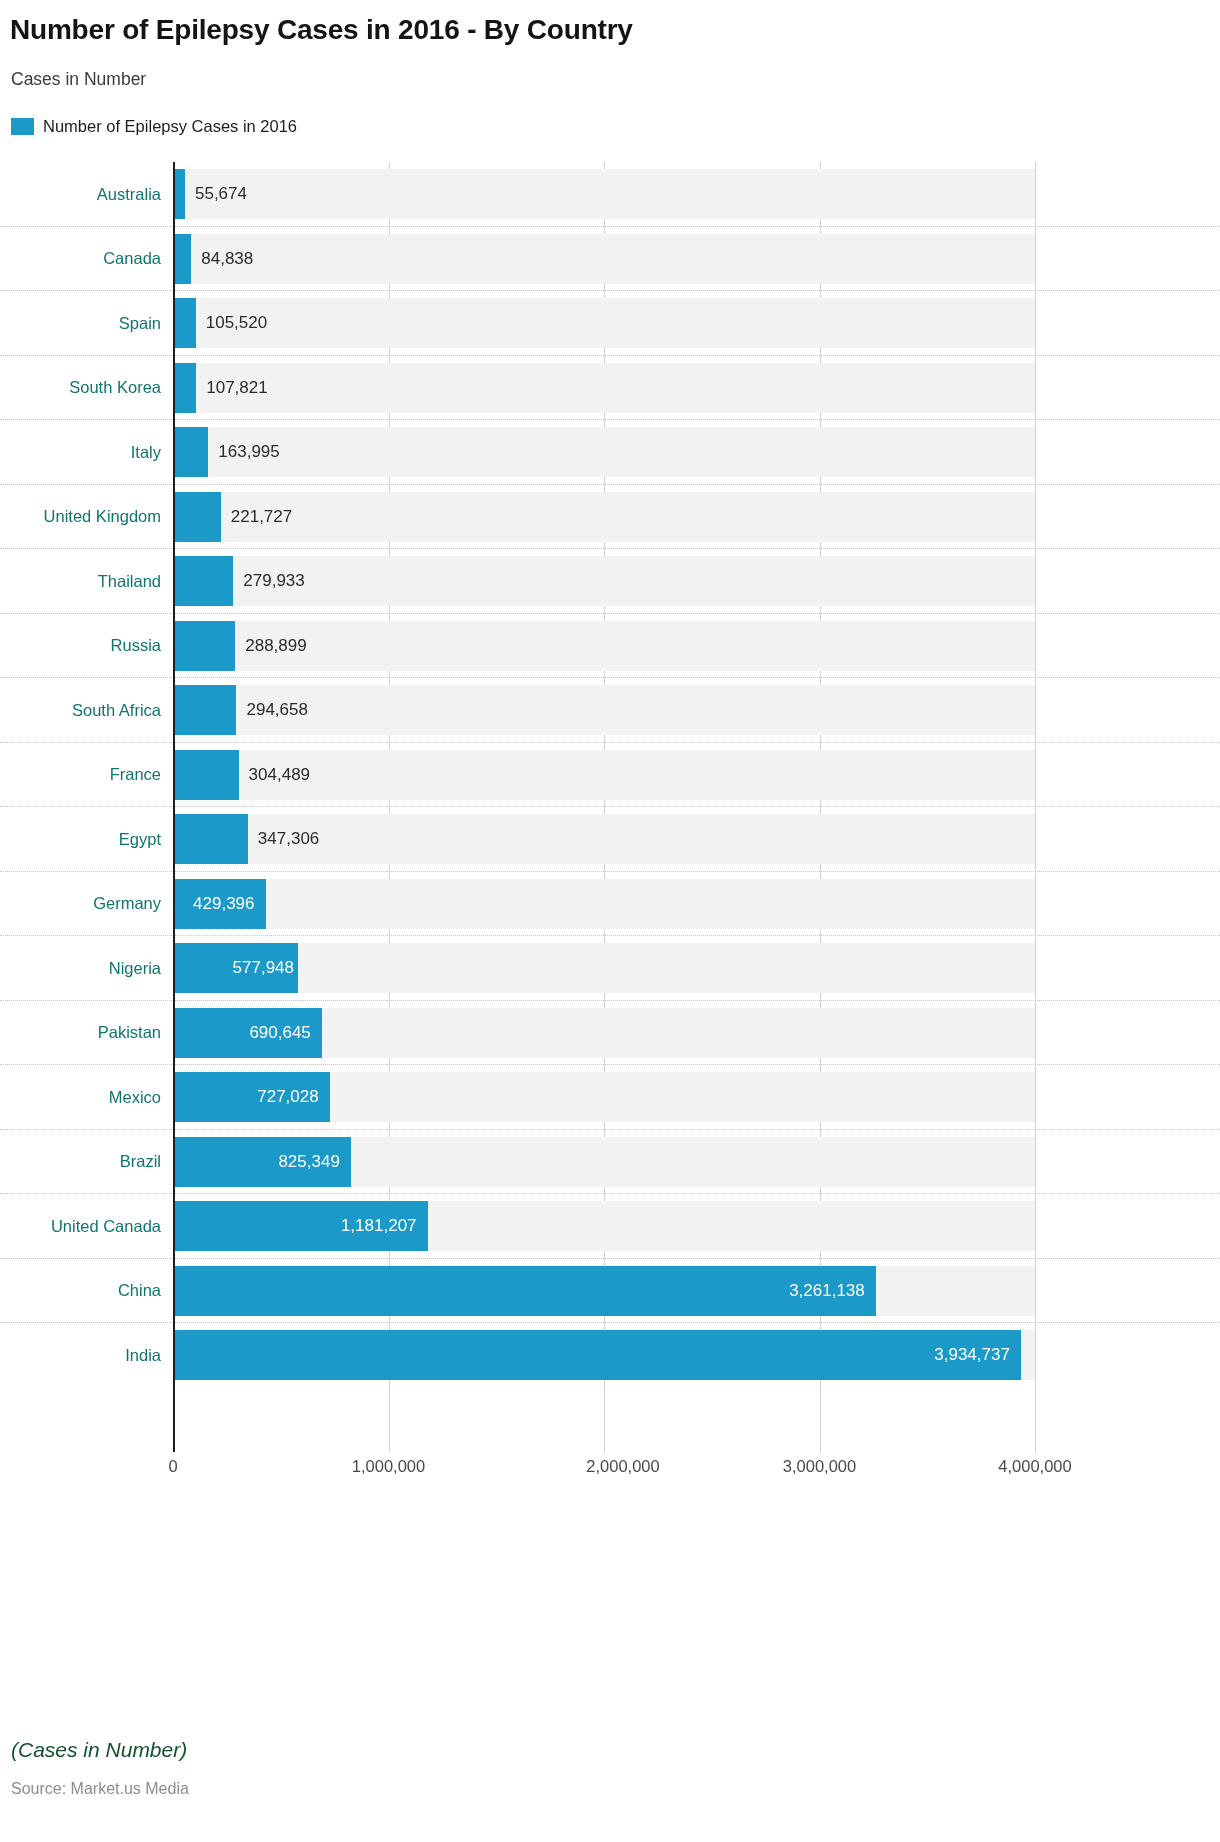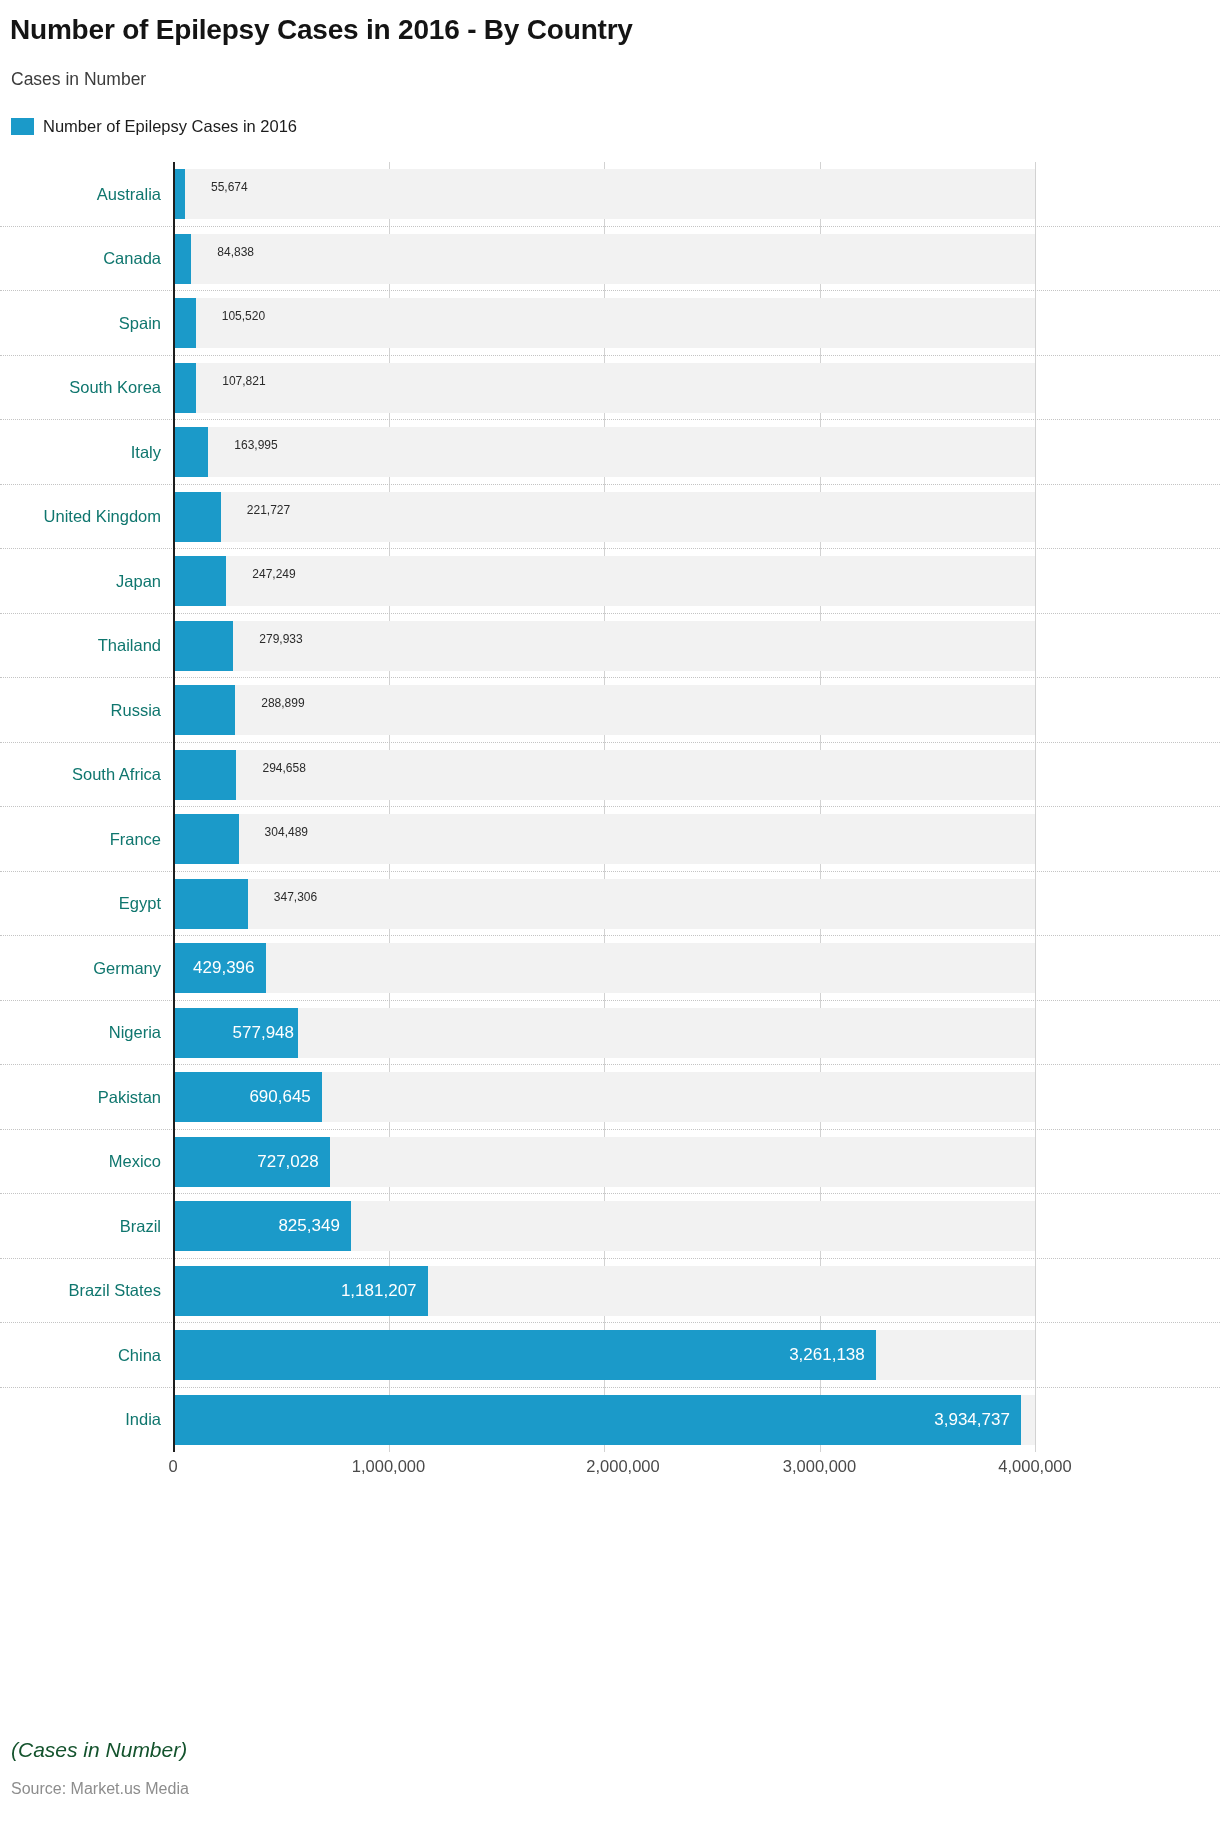--- a/index.html
+++ b/index.html
@@ -164,27 +164,27 @@
     justify-content: flex-end;
     padding-right: 11px;
     color: #ffffff;
     font-size: 17px;
     z-index: 3;
     white-space: nowrap;
     padding-left: 16px;
   }
   .val-outside {
     position: absolute;
-    top: 0;
+    top: 7px;
     height: 50px;
     display: flex;
     align-items: center;
-    padding-left: 26px;
+    padding-left: 10px;
     color: #2b2b2b;
-    font-size: 12px;
+    font-size: 17px;
     z-index: 3;
     white-space: nowrap;
   }
 
   
   .xaxis {
     position: absolute;
     left: 173px;
     top: 1457px;
     width: 862px;
@@ -288,29 +288,20 @@
         <div class="row">
           <div class="cat-label">United Kingdom</div>
           <div class="track">
             <div class="band"></div>
             <div class="bar" style="width: 47.7822px; background: rgb(27, 154, 201);"></div>
             <div class="val-outside" style="left: 47.7822px;">221,727</div>
           </div>
           <div class="row-sep"></div>
         </div>
         <div class="row">
-          <div class="cat-label">Japan</div>
-          <div class="track">
-            <div class="band"></div>
-            <div class="bar" style="width: 53.2822px; background: rgb(27, 154, 201);"></div>
-            <div class="val-outside" style="left: 53.2822px;">247,249</div>
-          </div>
-          <div class="row-sep"></div>
-        </div>
-        <div class="row">
           <div class="cat-label">Thailand</div>
           <div class="track">
             <div class="band"></div>
             <div class="bar" style="width: 60.3256px; background: rgb(27, 154, 201);"></div>
             <div class="val-outside" style="left: 60.3256px;">279,933</div>
           </div>
           <div class="row-sep"></div>
         </div>
         <div class="row">
           <div class="cat-label">Russia</div>
@@ -387,21 +378,21 @@
         <div class="row">
           <div class="cat-label">Brazil</div>
           <div class="track">
             <div class="band"></div>
             <div class="bar" style="width: 177.863px; background: rgb(27, 154, 201);"></div>
             <div class="val-inside" style="left: 0px; width: 177.863px;">825,349</div>
           </div>
           <div class="row-sep"></div>
         </div>
         <div class="row">
-          <div class="cat-label">Brazil States</div>
+          <div class="cat-label">United Canada</div>
           <div class="track">
             <div class="band"></div>
             <div class="bar" style="width: 254.55px; background: rgb(27, 154, 201);"></div>
             <div class="val-inside" style="left: 0px; width: 254.55px;">1,181,207</div>
           </div>
           <div class="row-sep"></div>
         </div>
         <div class="row">
           <div class="cat-label">China</div>
           <div class="track">

